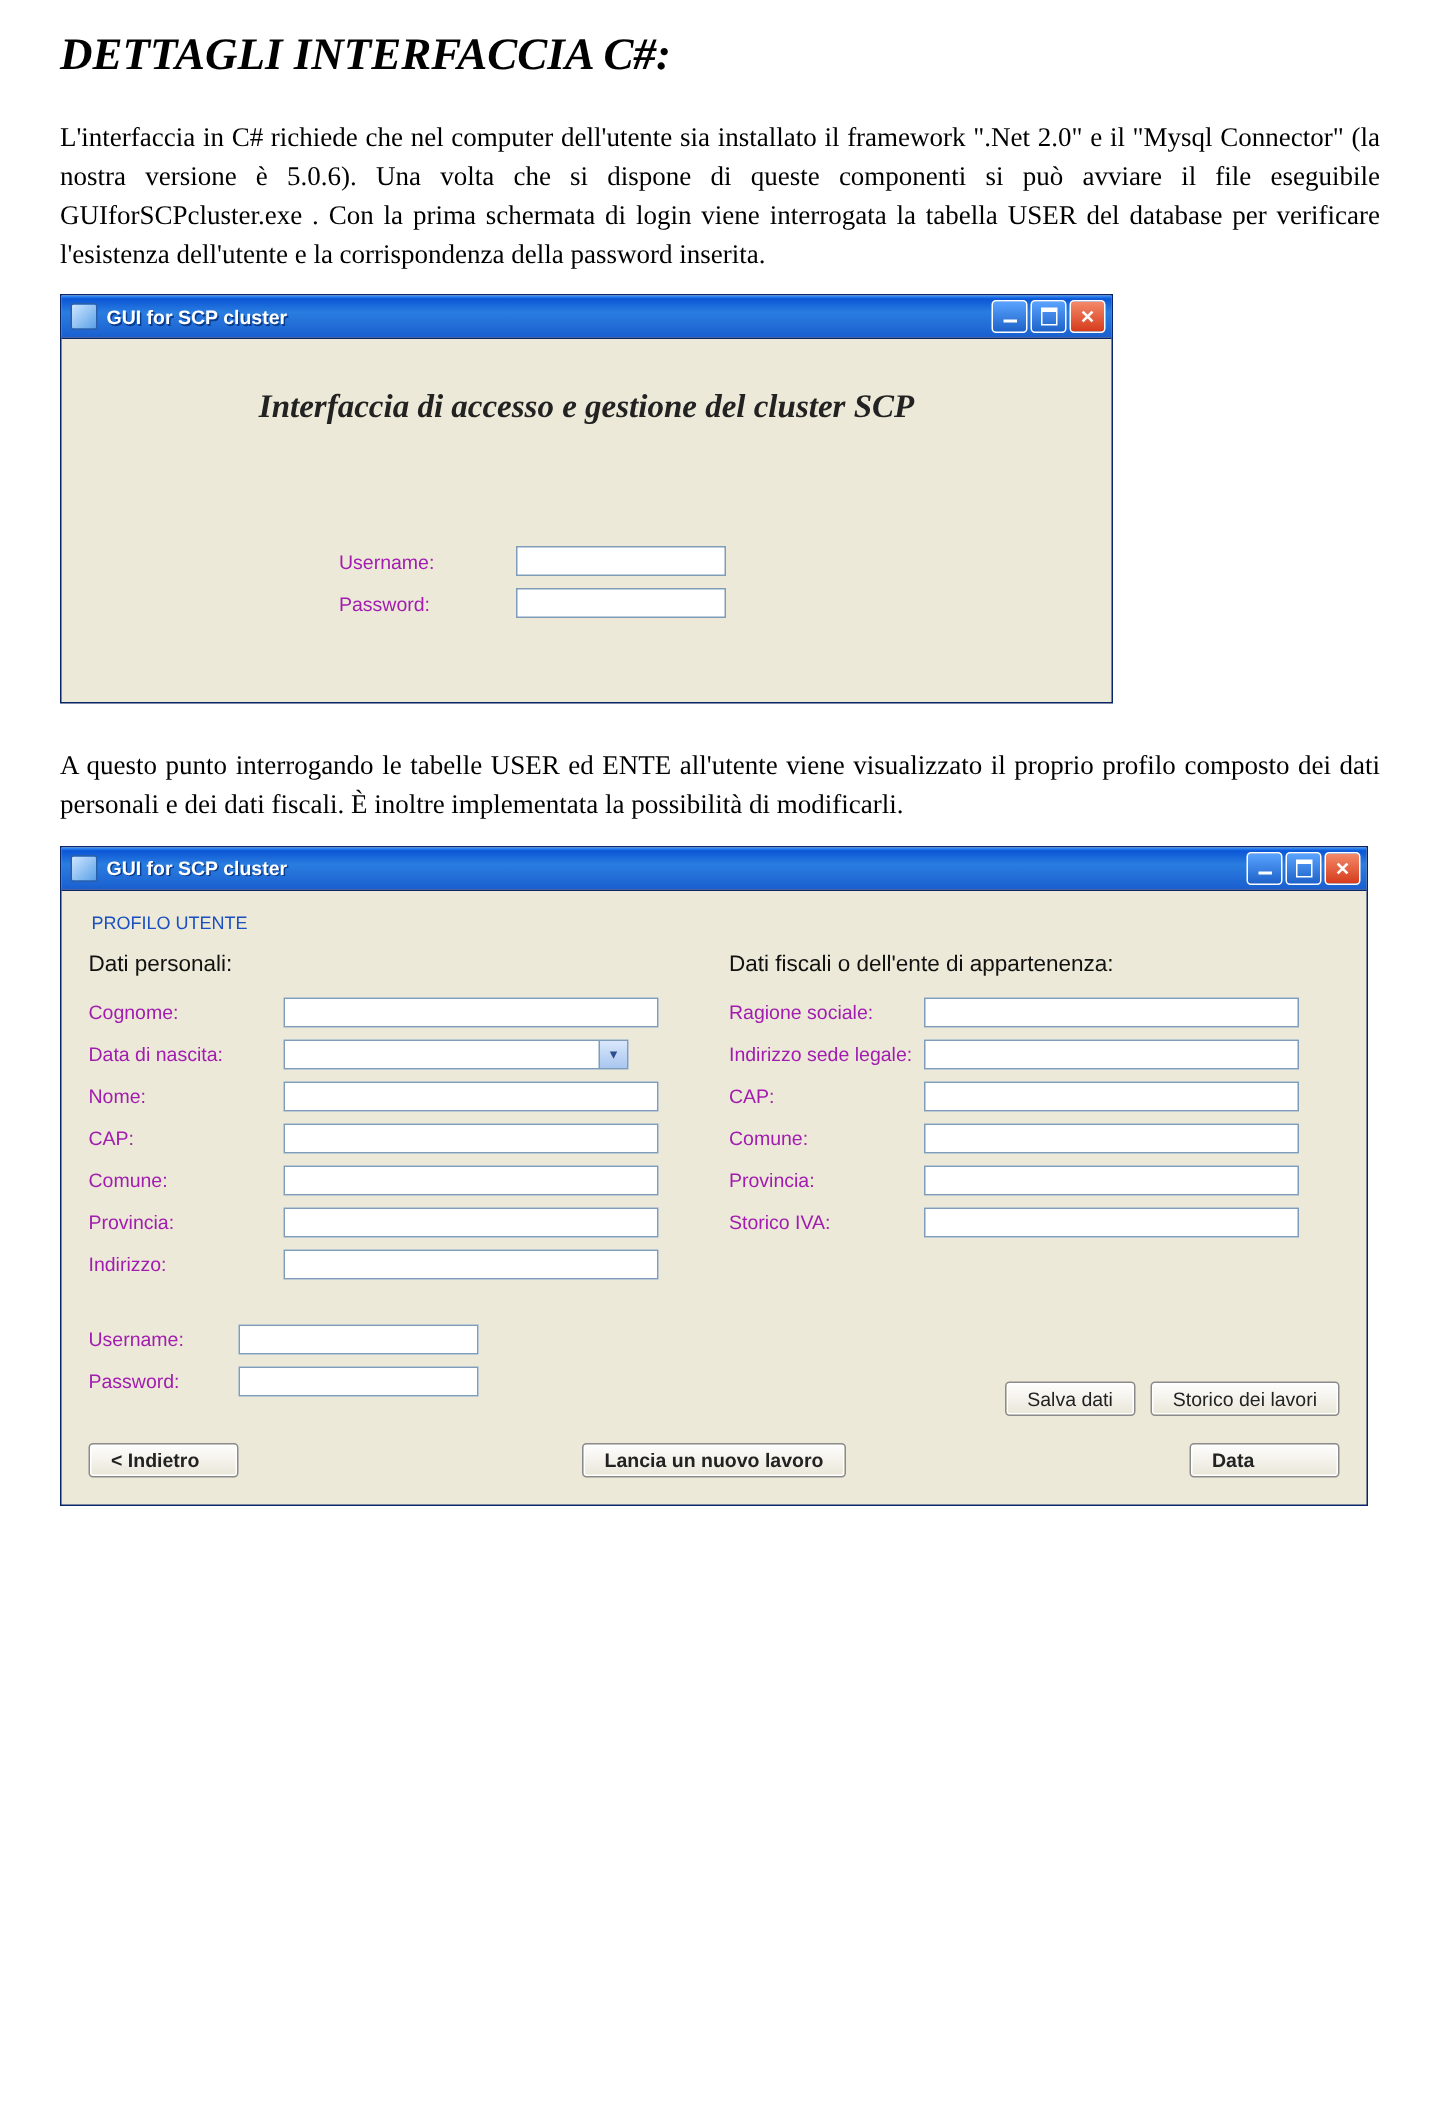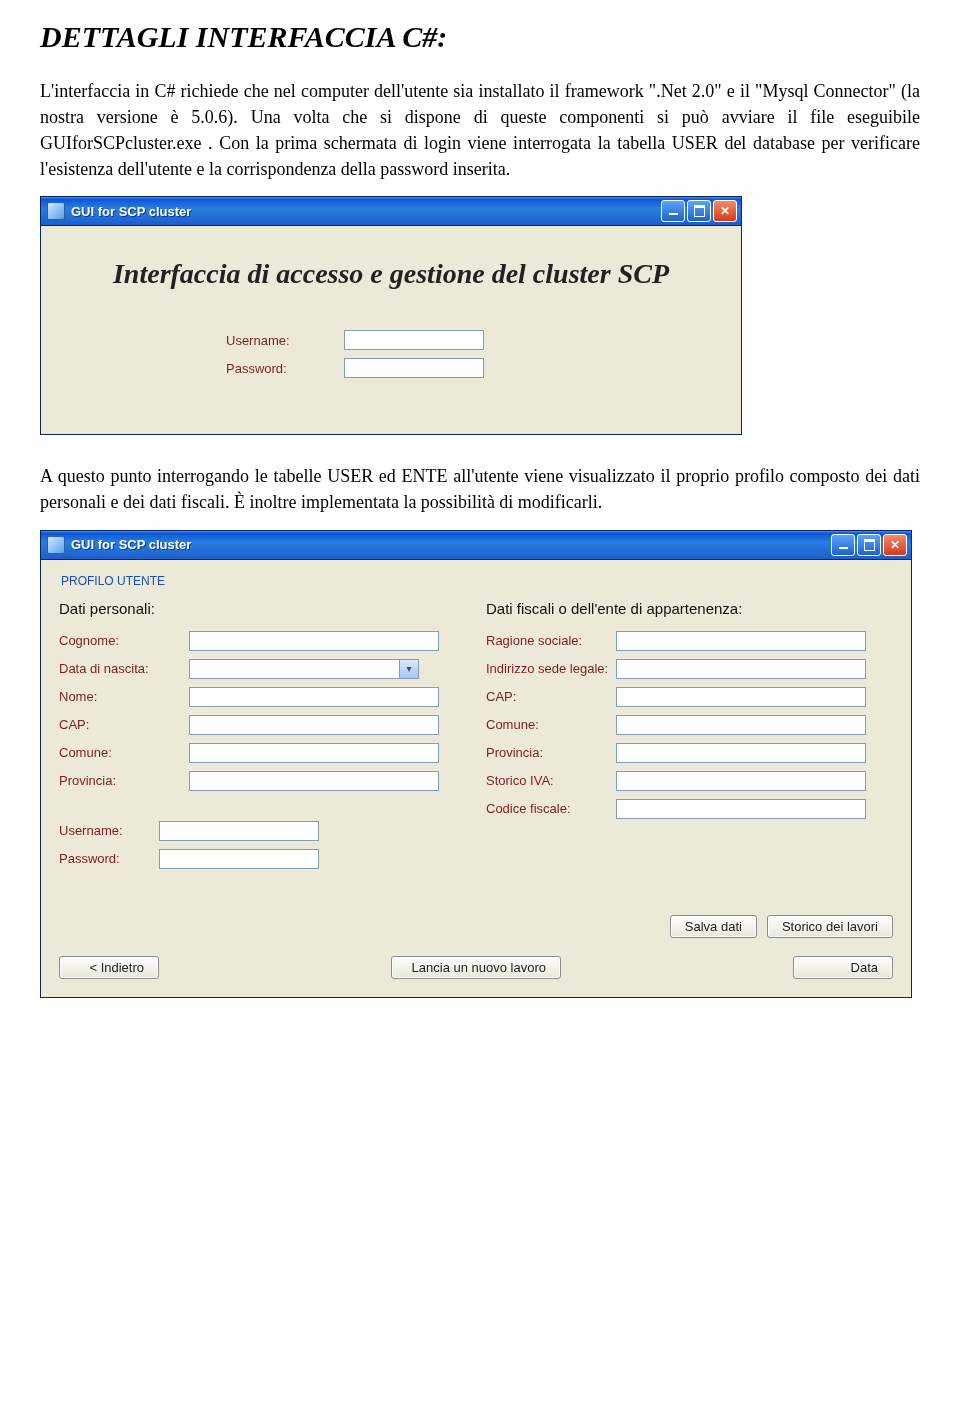--- a/index.html
+++ b/index.html
@@ -79,35 +79,35 @@
   }
 
   .client {
     padding: 14px 18px 18px 18px;
   }
 
   .login-title {
     font-family: Georgia, "Times New Roman", serif;
     font-style: italic;
     font-weight: bold;
-    font-size: 28px;
+    font-size: 22px;
     text-align: center;
     color: #222;
-    margin: 18px 0 40px 0;
+    margin: 18px 0 80px 0;
   }
 
   .form-row {
     display: flex;
     align-items: center;
     margin: 8px 0;
   }
   .form-row label {
     width: 118px;
     text-align: left;
-    color: #7f1d1d;
+    color: #a21caf;
   }
   .xp-input, .xp-select {
     height: 20px;
     border: 1px solid #7f9db9;
     background: #fff;
     padding: 0 4px;
     font: 13px Tahoma, sans-serif;
     box-sizing: border-box;
   }
   .xp-input { width: 140px; }
@@ -160,21 +160,21 @@
     color:#2b4f8e;font-size:10px;
   }
   .cred-block { margin-top: 30px; }
   .cred-block .form-row label { width: 100px; }
   .cred-block .xp-input { width: 160px; }
 
   .btn-bar {
     display:flex; align-items:center; margin-top: 18px;
   }
   .btn-bar .spacer { flex:1; }
-  .btn-bar .xp-button { min-width: 100px; text-align:right; }
+  .btn-bar .xp-button { min-width: 100px; text-align:left;font-weight:bold; }
 
   .right-btns {
     display:flex; justify-content:flex-end; gap:10px; margin-top: 22px;
   }
 </style>
 </head>
 <body>
 
 <h1 class="doc-heading">DETTAGLI INTERFACCIA C#:</h1>
 <p class="doc-para">L'interfaccia in C# richiede che nel computer dell'utente sia installato il framework ".Net 2.0" e il "Mysql Connector" (la nostra versione è 5.0.6). Una volta che si dispone di queste componenti si può avviare il file eseguibile GUIforSCPcluster.exe . Con la prima schermata di login viene interrogata la tabella USER del database per verificare l'esistenza dell'utente e la corrispondenza della password inserita.</p>
@@ -255,20 +255,24 @@
         <div class="form-row">
             <label>Comune:</label>
           <input class="xp-input" value="" style="">
           </div>
 
         <div class="form-row">
             <label>Provincia:</label>
           <input class="xp-input" value="" style="">
           </div>
 
+        <div class="form-row">
+            <label>Indirizzo:</label>
+          <input class="xp-input" value="" style="">
+          </div>
 
 
 
         <div class="cred-block">
           <div class="form-row">
               <label>Username:</label>
             <input class="xp-input" value="" style="">
             </div>
           <div class="form-row">
               <label>Password:</label>
@@ -303,24 +307,20 @@
         <div class="form-row">
             <label>Provincia:</label>
           <input class="xp-input" value="" style="">
           </div>
 
         <div class="form-row">
             <label>Storico IVA:</label>
           <input class="xp-input" value="" style="">
           </div>
 
-        <div class="form-row">
-            <label>Codice fiscale:</label>
-          <input class="xp-input" value="" style="">
-          </div>
 
         <div class="right-btns" style="margin-top:96px;">
           <button class="xp-button">Salva dati</button>
           <button class="xp-button">Storico dei lavori</button>
         </div>
       </div>
     </div>
 
     <div class="btn-bar">
       <button class="xp-button">&lt;  Indietro</button>

